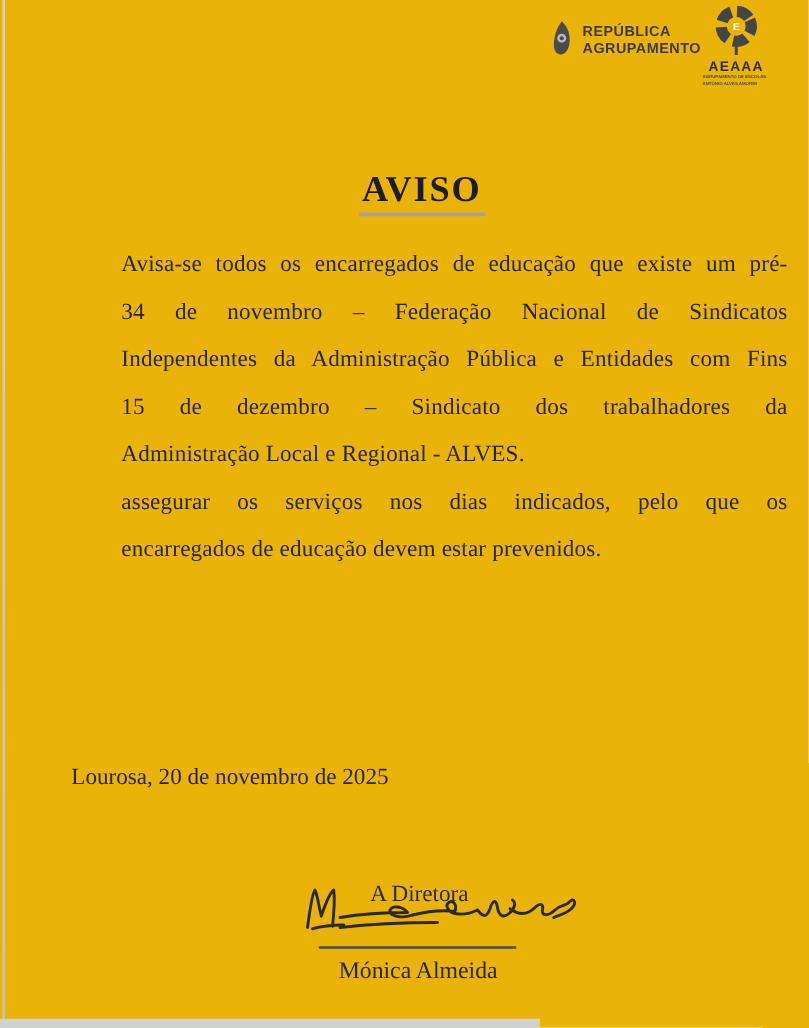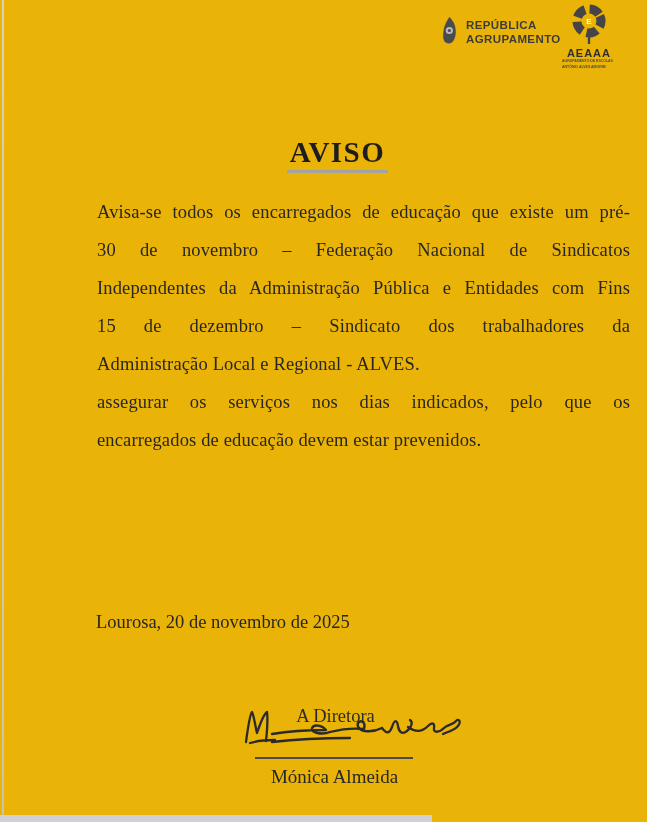--- a/index.html
+++ b/index.html
@@ -31,21 +31,21 @@
     border-bottom:3px solid #a3a3a3;padding:0 3px 1px;}
 
   
   .body-block{position:absolute;left:57px;top:193px;width:533px;
     font-size:18.5px;line-height:38px;letter-spacing:.15px;color:#272727;margin-left:40px;}
   .line{width:100%;}
   .line.justify{text-align:justify;text-align-last:justify;text-justify:inter-word;}
   .line.plain{text-align:left;}
 
   
-  .dateline{position:absolute;left:57px;top:612px;font-size:18.5px;color:#272727;margin-left:39px;}
+  .dateline{position:absolute;left:57px;top:612px;font-size:18.5px;color:#272727;}
 
   
   .sig-role{position:absolute;top:706px;left:0;width:100%;text-align:center;
     transform:translateX(12px);font-size:18.5px;color:#2c2c2c;}
   .sig-ink{position:absolute;left:238px;top:696px;width:230px;height:60px;}
   .sig-ink svg{width:100%;height:100%;}
   .sig-ink path{fill:none;stroke:#2a2a2a;stroke-width:2.3;stroke-linecap:round;stroke-linejoin:round;}
   .sig-rule{position:absolute;top:757px;left:255px;width:158px;height:2px;background:#4a4a4a;}
   .sig-name{position:absolute;top:766px;left:0;width:100%;text-align:center;
     transform:translateX(11px);font-size:19px;color:#272727;}
@@ -84,21 +84,21 @@
     <div class="school-name-small">AGRUPAMENTO DE ESCOLAS</div>
     <div class="school-name-small">ANTÓNIO ALVES AMORIM</div>
   </div>
 
   <div class="title-row">
     <span class="title">AVISO</span>
   </div>
 
   <div class="body-block">
     <div class="line justify">Avisa-se todos os encarregados de educação que existe um pré-</div>
-    <div class="line justify">30 de novembro – Federação Nacional de Sindicatos</div>
+    <div class="line justify">34 de novembro – Federação Nacional de Sindicatos</div>
     <div class="line justify">Independentes da Administração Pública e Entidades com Fins</div>
     <div class="line justify">15 de dezembro – Sindicato dos trabalhadores da</div>
     <div class="line plain">Administração Local e Regional - ALVES.</div>
     <div class="line justify">assegurar os serviços nos dias indicados, pelo que os</div>
     <div class="line plain">encarregados de educação devem estar prevenidos.</div>
   </div>
 
   <div class="dateline">Lourosa, 20 de novembro de 2025</div>
 
   <div class="sig-role">A Diretora</div>

